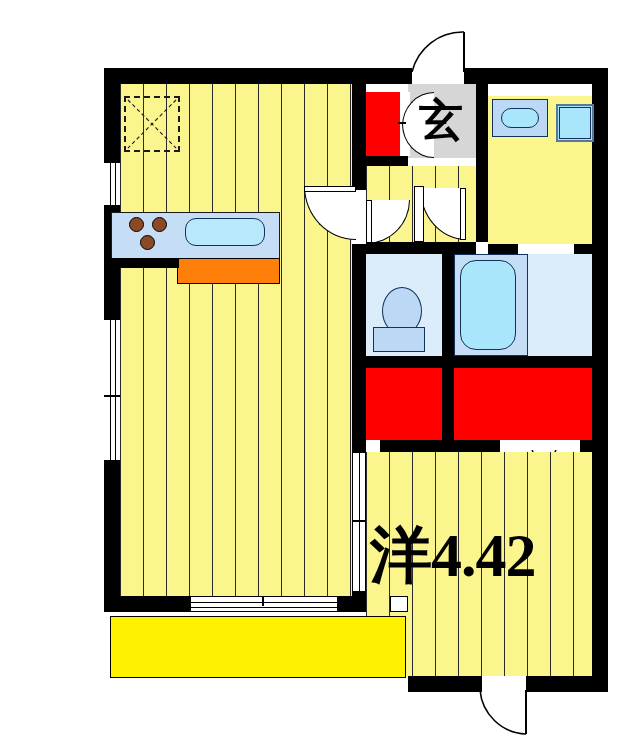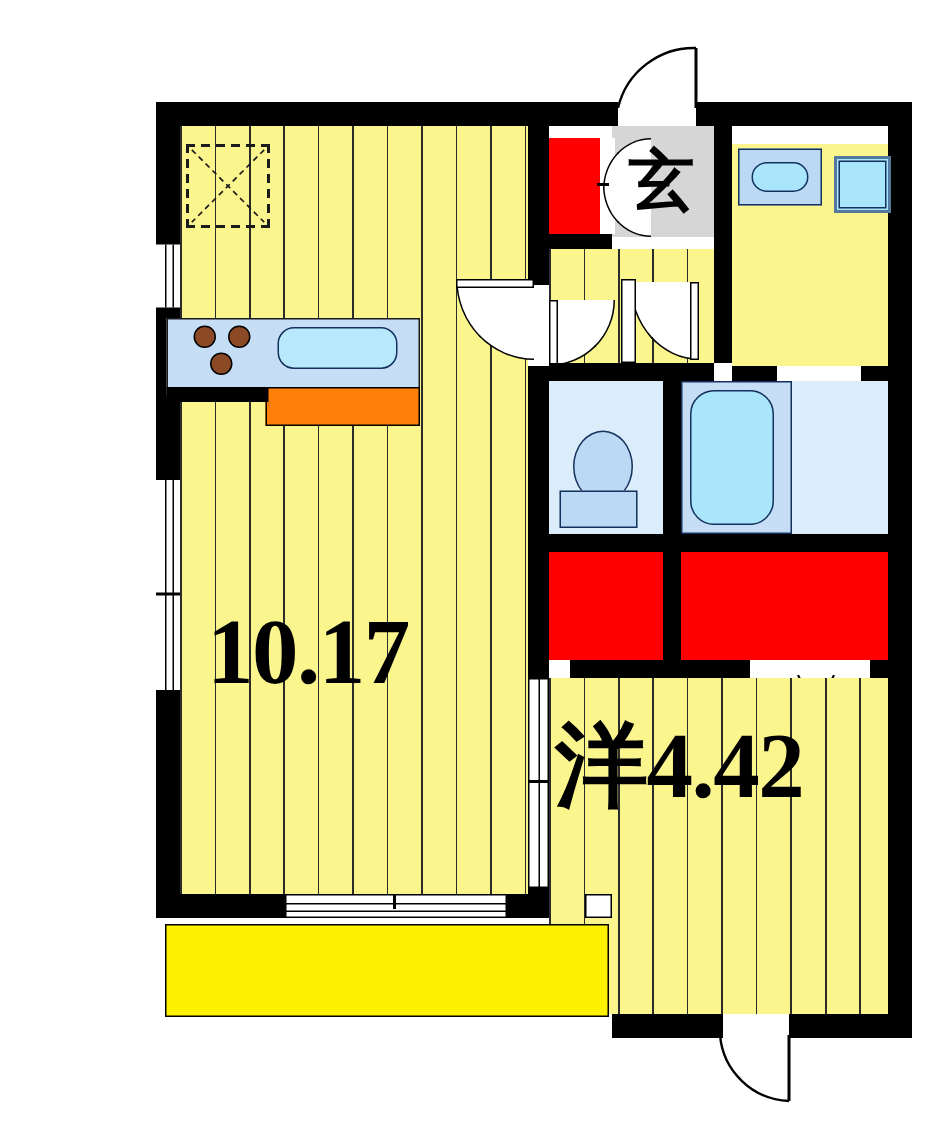--- a/index.html
+++ b/index.html
@@ -196,20 +196,19 @@
   <div class="abs floor-balcony" style="left:110px;top:616px;width:296px;height:62px;"></div>
   <div class="abs white" style="left:100px;top:608px;width:316px;height:84px;border:1px solid #000;z-index:-1;"></div>
 
   <div class="abs white" style="left:190px;top:596px;width:148px;height:16px;border:1px solid #000;"></div>
   <div class="abs winline" style="left:190px;top:602px;width:148px;height:1px;"></div>
   <div class="abs winline" style="left:190px;top:607px;width:148px;height:1px;"></div>
   <div class="abs winline" style="left:262px;top:596px;width:2px;height:10px;"></div>
 
   <div class="abs white" style="left:390px;top:596px;width:18px;height:16px;border:1px solid #000;"></div>
 
-  <div class="abs label" id="ldk-size" style="left:138px;top:404px;">10.17</div>
-
-  <div class="abs label" id="yo-label" style="left:370px;top:480px;">
+
+  <div class="abs label" id="yo-label" style="left:370px;top:524px;">
     <span>洋</span><span>4.42</span>
   </div>
 
 
 </div>
 
 </body></html>

